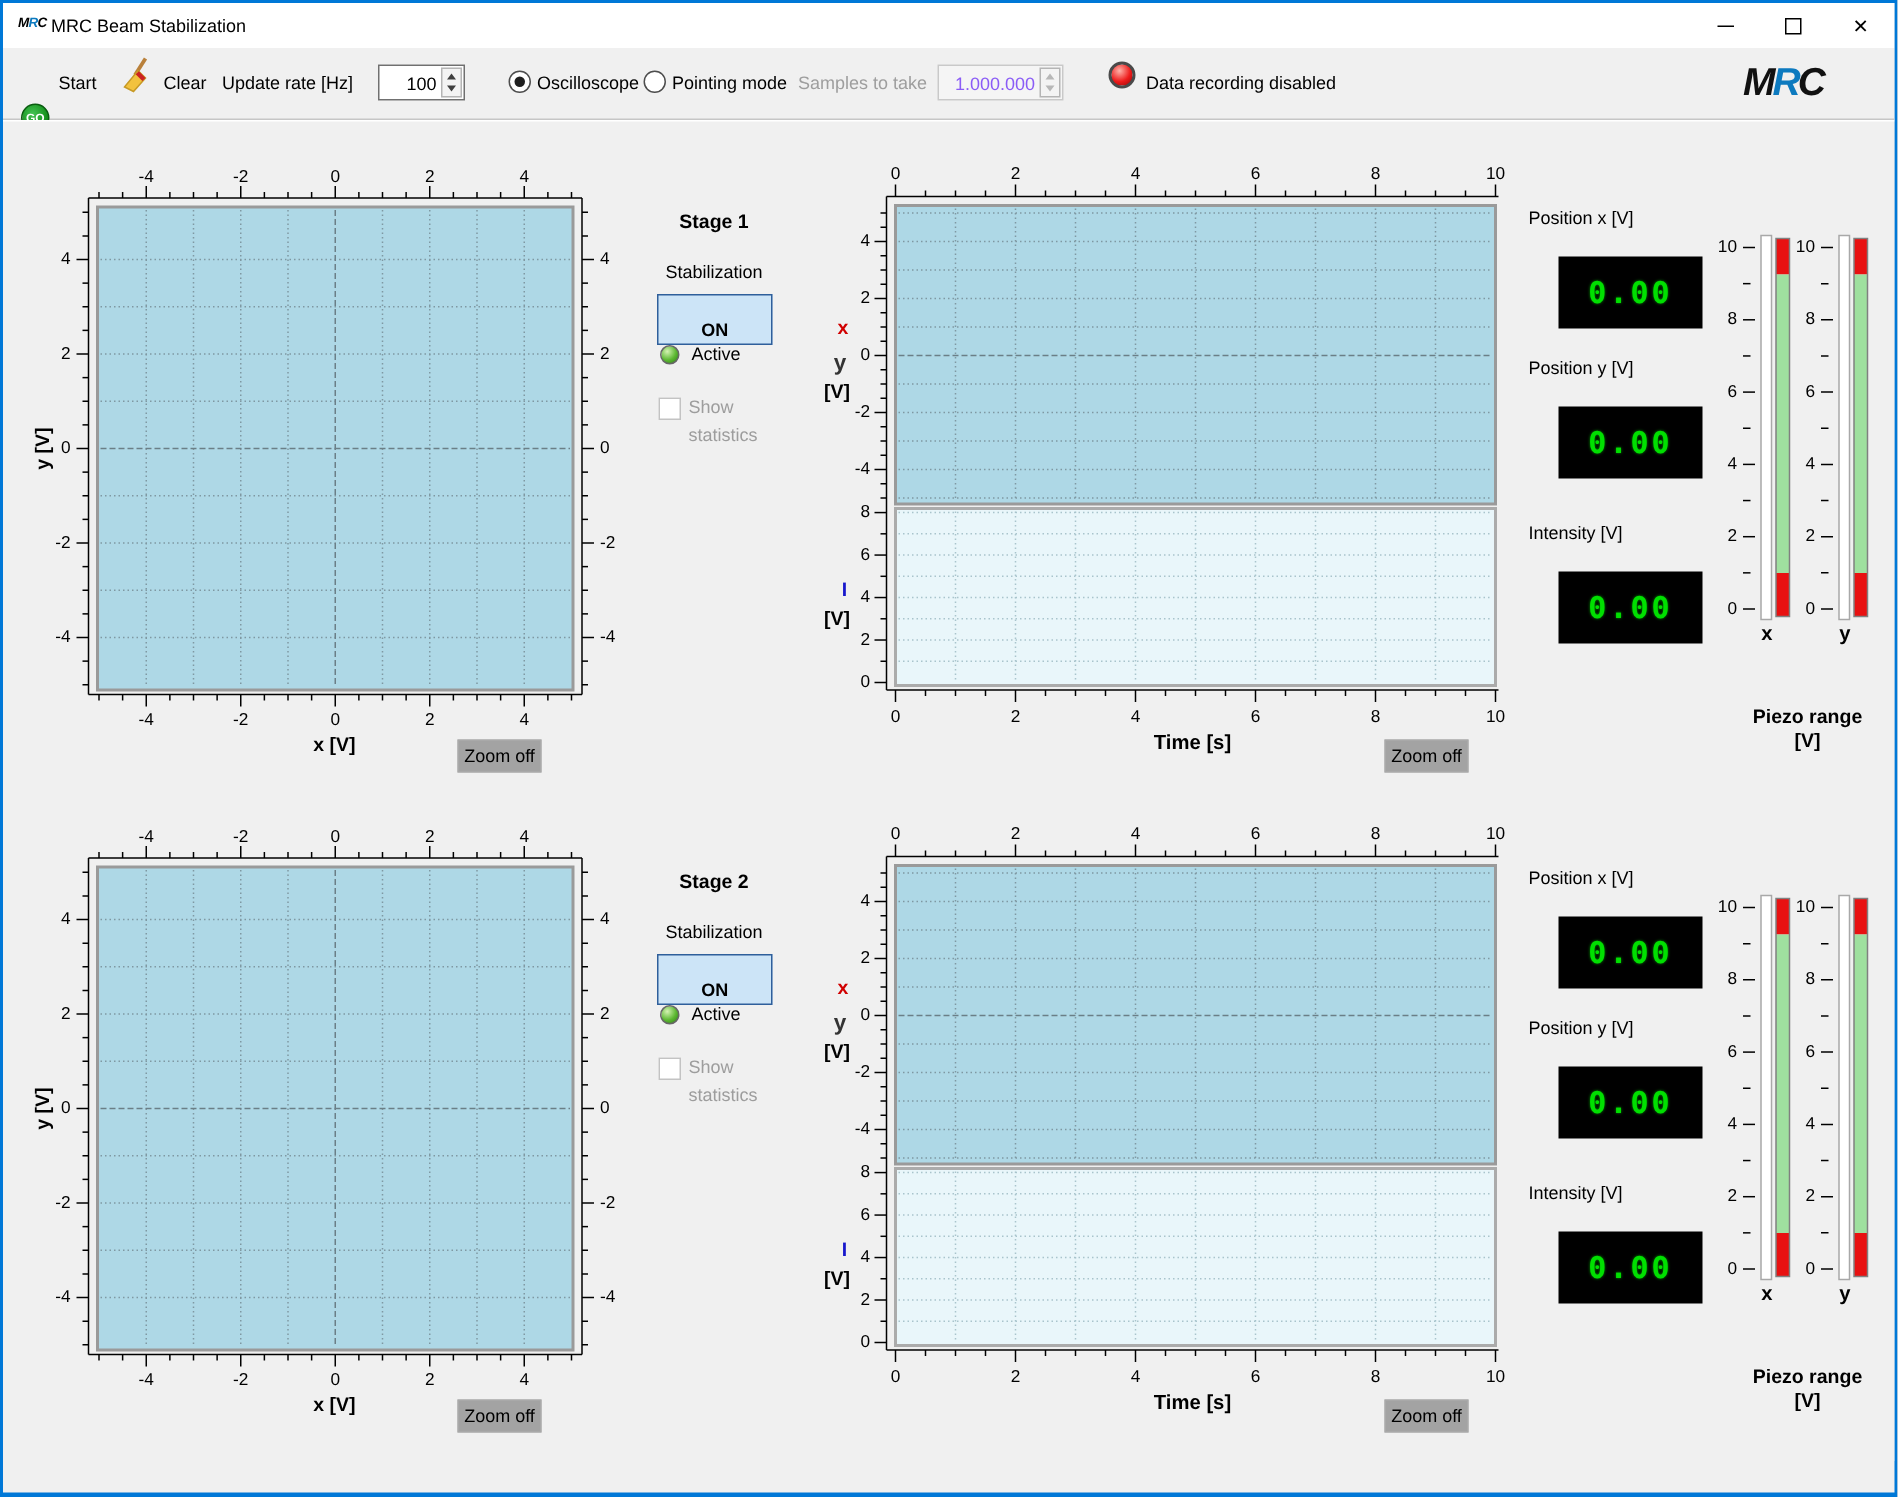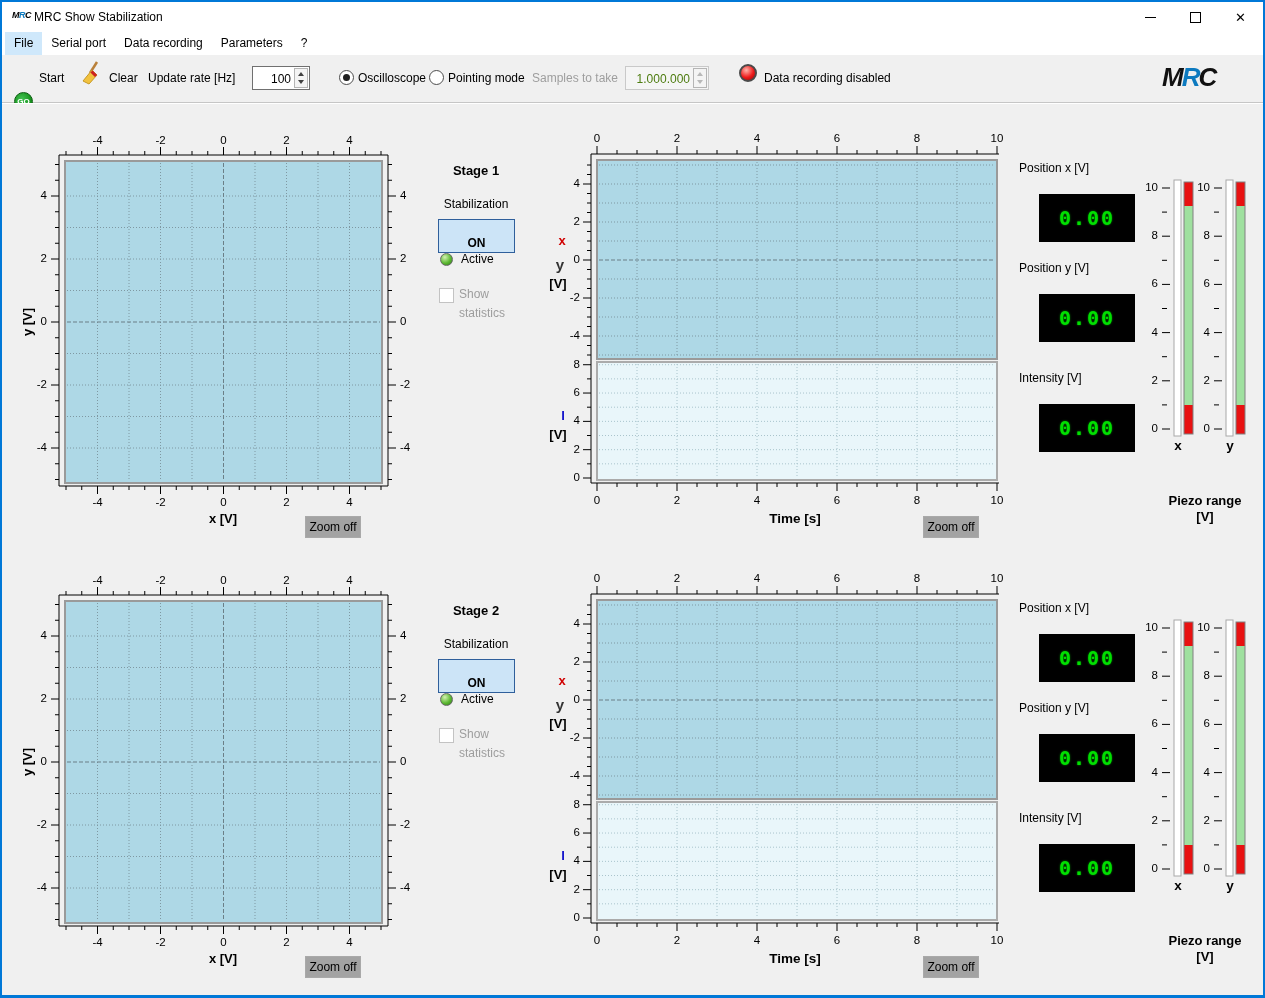--- a/index.html
+++ b/index.html
@@ -26,21 +26,21 @@
            border:1px solid #0a5c10;color:#fff;font-size:8px;font-weight:bold;
            display:flex;align-items:center;justify-content:center;box-sizing:border-box;margin-top:28px;}
   .broom{position:absolute;left:78px;top:5px;}
   .spin{position:absolute;top:11px;height:24px;background:#fff;border:1px solid #707070;box-sizing:border-box;}
   .spin .val{position:absolute;right:18px;top:5px;font-size:12px;}
   .spin .btns{position:absolute;right:1px;top:1px;bottom:1px;width:14px;border:1px solid #b5b5b5;background:#f4f4f4;
               box-sizing:border-box;display:flex;flex-direction:column;align-items:center;justify-content:space-evenly;}
   .tri-up{width:0;height:0;border-left:3px solid transparent;border-right:3px solid transparent;border-bottom:4px solid #404040;}
   .tri-down{width:0;height:0;border-left:3px solid transparent;border-right:3px solid transparent;border-top:4px solid #404040;}
   .spin.disabled{border-color:#c9c9c9;background:#f5f5f5;}
-  .spin.disabled .val{color:#4d7c0f;}
+  .spin.disabled .val{color:#8b5cf6;}
   .spin.disabled .tri-up{border-bottom-color:#b8b8b8;}
   .spin.disabled .tri-down{border-top-color:#b8b8b8;}
   .radio{position:absolute;top:15px;width:13px;height:13px;border:1px solid #4d4d4d;border-radius:50%;background:#fff;box-sizing:content-box;}
   .radio.sel::after{content:"";position:absolute;left:3px;top:3px;width:7px;height:7px;background:#1f1f1f;border-radius:50%;}
   .led-red{position:absolute;left:737px;top:9px;width:14px;height:14px;border-radius:50%;
            background:radial-gradient(circle at 38% 30%, #ffb3aa, #ee1b1b 55%, #8d0505);border:2px solid #4a4a4a;}
   .mrc-logo{position:absolute;left:1160px;top:7px;font-size:26px;font-weight:900;font-style:italic;letter-spacing:-2px;color:#111;}
   .mrc-logo .b{color:#0d7abf;}
   .dim{color:#9e9e9e;}
   
@@ -67,41 +67,34 @@
   .pz-title{position:absolute;left:1143px;width:120px;text-align:center;font-weight:bold;font-size:13px;}
   .pzt1{top:381px;} .pzt2{top:397px;}
 </style>
 </head>
 <body>
 
 <div id="window">
 
   <div class="titlebar">
     <span class="app-icon"><span>M</span><span class="b">R</span><span>C</span></span>
-    <span class="app-title">MRC Show Stabilization</span>
+    <span class="app-title">MRC Beam Stabilization</span>
     <div class="win-btns">
       <div class="win-btn">
           <div class="min-glyph"></div>
         </div>
       <div class="win-btn">
           <div class="max-glyph"></div>
         </div>
       <div class="win-btn">
           <span>✕</span>
         </div>
     </div>
   </div>
 
-  <div class="menubar">
-    <div class="menu-item selected">File</div>
-    <div class="menu-item">Serial port</div>
-    <div class="menu-item">Data recording</div>
-    <div class="menu-item">Parameters</div>
-    <div class="menu-item">?</div>
-  </div>
 
   <div class="toolbar">
     <div class="go-icon">GO</div>
     <div class="tb-label" style="left:37px">Start</div>
     <svg class="broom" width="24" height="26">
       <line x1="17" y1="2" x2="10" y2="13" stroke="#b9803a" stroke-width="2.5"></line>
       <polygon points="3,21 12,10 17,15 9,24" fill="#f2c23e" stroke="#c79a26" stroke-width="1"></polygon>
       <line x1="11.5" y1="11.5" x2="16" y2="16" stroke="#cc2222" stroke-width="3"></line>
     </svg>
     <div class="tb-label" style="left:107px">Clear</div>

